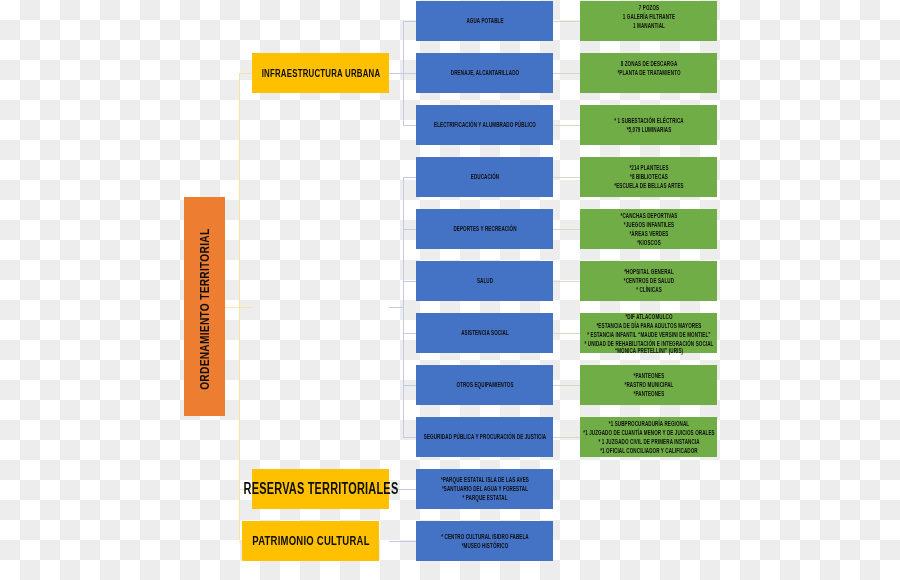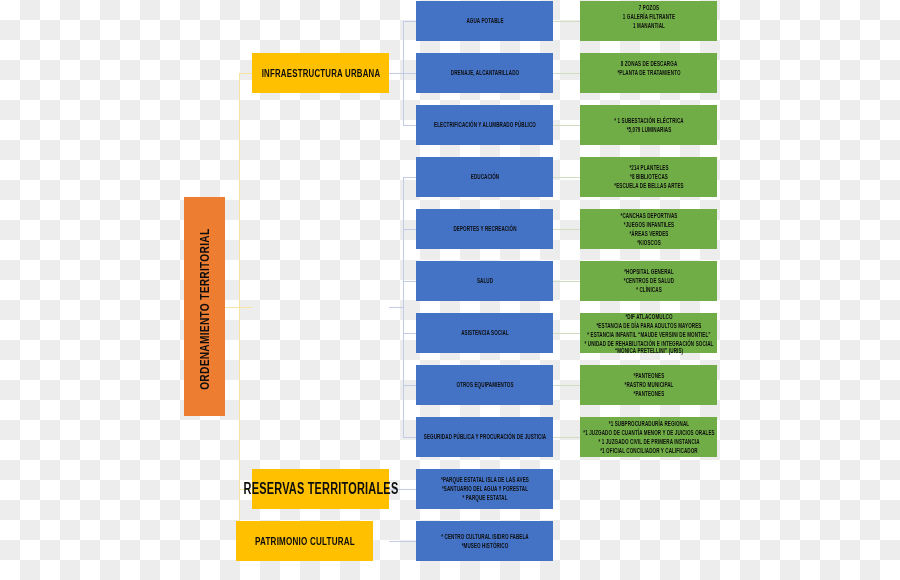--- a/index.html
+++ b/index.html
@@ -87,21 +87,21 @@
   <div class="box yellow-box" style="left:252.4px;top:52.77px;width:137px;height:40px;font-size:10.9px;line-height:12px;--sx:0.7201;--ls:0.3px;">
     <div class="stack">
       <div class="row"><span class="ln">INFRAESTRUCTURA URBANA</span></div>
     </div>
   </div>
   <div class="box yellow-box" style="left:252.4px;top:468.53px;width:137px;height:40px;font-size:16px;line-height:12px;--sx:0.6843;--ls:0.3px;">
     <div class="stack">
       <div class="row"><span class="ln">RESERVAS TERRITORIALES</span></div>
     </div>
   </div>
-  <div class="box yellow-box" style="left:236px;top:520.5px;width:137px;height:40px;font-size:11px;line-height:12px;--sx:0.7325;--ls:0.3px;">
+  <div class="box yellow-box" style="left:242px;top:520.5px;width:137px;height:40px;font-size:13px;line-height:12px;--sx:0.7325;--ls:0.3px;">
     <div class="stack">
       <div class="row"><span class="ln">PATRIMONIO CULTURAL</span></div>
     </div>
   </div>
 
   <div class="box blue-box" style="left:416.4px;top:0.8px;width:136.6px;height:40px;font-size:6.4px;line-height:7px;">
     <div class="stack">
       <div class="row"><span class="ln">AGUA POTABLE</span></div>
     </div>
   </div>

